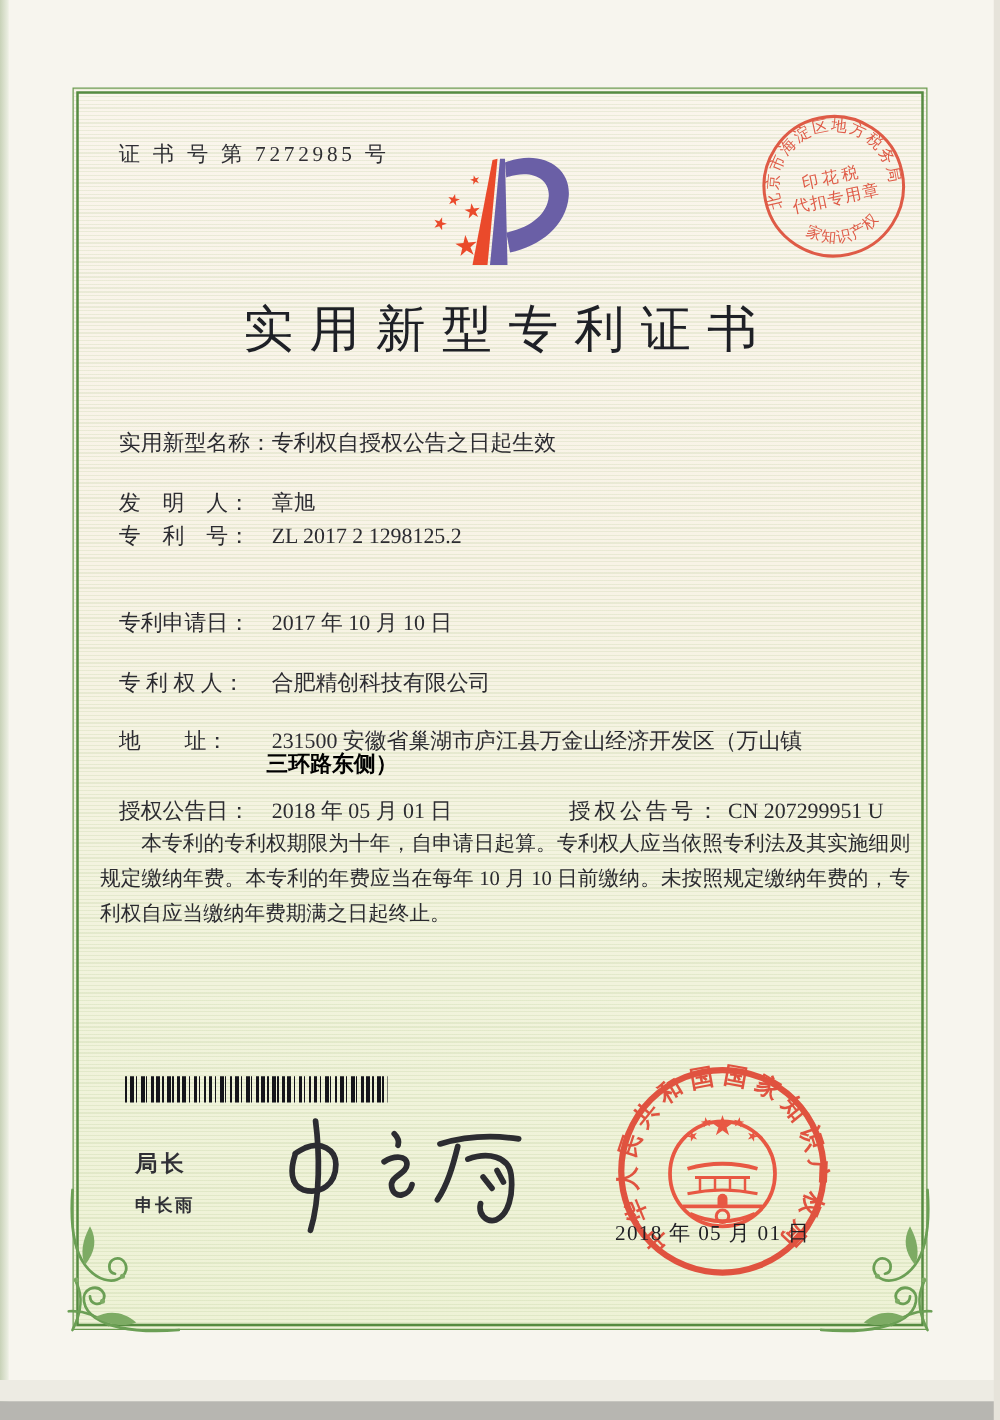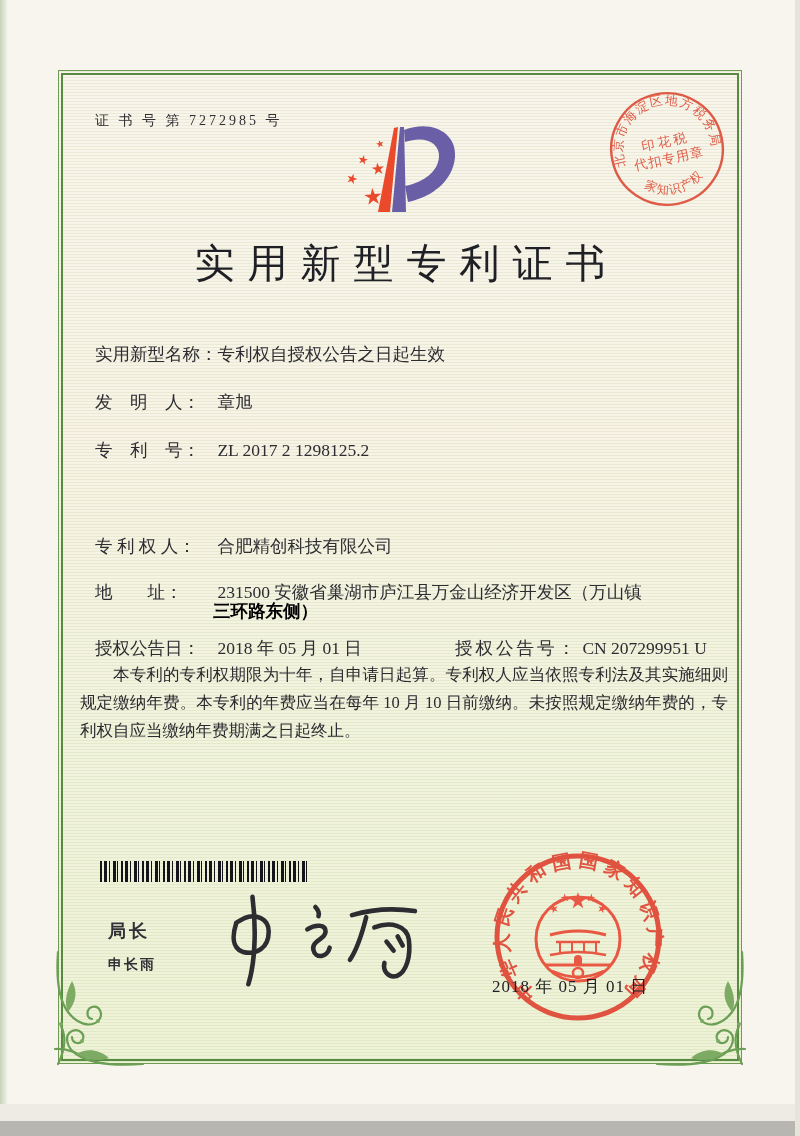--- a/index.html
+++ b/index.html
@@ -19,32 +19,32 @@
     background:
       repeating-linear-gradient(180deg, rgba(152,182,112,0.16) 0 1px, rgba(0,0,0,0) 1px 3px),
       linear-gradient(180deg,#faf5ec 0%,#f8f3e6 38%,#f1f3dc 72%,#eef2d6 100%);}
   .frame::before{content:"";position:absolute;left:2px;top:2px;right:2px;bottom:2px;
     border:2px solid #568b41;}
 
   .flourish{position:absolute;width:100px;height:128px;}
   .fl-br{left:653px;top:948px;}
   .fl-bl{left:47px;top:948px;transform:scaleX(-1);}
 
-  .certno{position:absolute;left:95px;top:112px;font-size:14px;letter-spacing:3px;color:#2e2e33;}
+  .certno{position:absolute;left:95px;top:112px;font-size:17px;letter-spacing:3px;color:#2e2e33;}
 
   .logo{position:absolute;left:332px;top:116px;width:140px;height:102px;}
 
   .tax-stamp{position:absolute;left:596px;top:78px;width:142px;height:142px;transform:rotate(-12deg);opacity:.92;}
 
   .title{position:absolute;left:0;top:236px;width:100%;text-align:center;
     font-size:40px;font-weight:400;letter-spacing:13px;text-indent:13px;color:#1e2026;}
 
   .field{position:absolute;left:95px;font-size:17.5px;color:#2c2c31;white-space:nowrap;}
   .field .lbl{display:inline-block;width:118px;}
-  .f1{top:342px}.f2{top:390px}.f3{top:438px}.f4{top:486px}.f5{top:534px}.f6{top:580px}
+  .f1{top:342px}.f2{top:390px}.f3{top:416px}.f4{top:486px}.f5{top:534px}.f6{top:580px}
   .addr2{position:absolute;left:213px;top:599px;font-size:17.5px;color:#000000;font-weight:bold;}
   .f7{top:636px}
   .grant-no{position:absolute;left:360px;top:0;}
   .grant-no .lbl2{letter-spacing:3px;}
 
   .paras{position:absolute;left:80px;top:661px;width:648px;font-size:16.5px;line-height:28px;
     color:#2a2a2f;text-align:justify;}
   .paras p{margin:0;text-indent:2em;}
 
   .barcode{position:absolute;left:100px;top:861px;width:210px;height:21px;
@@ -144,20 +144,24 @@
     <span class="lbl">实用新型名称：</span>
     <span class="val">专利权自授权公告之日起生效</span>
   </div>
   <div class="field f2">
     <span class="lbl">发　明　人：</span>
     <span class="val">章旭</span>
   </div>
   <div class="field f3">
     <span class="lbl">专　利　号：</span>
     <span class="val">ZL 2017 2 1298125.2</span>
+  </div>
+  <div class="field f4">
+    <span class="lbl">专利申请日：</span>
+    <span class="val">2017 年 10 月 10 日</span>
   </div>
   <div class="field f5">
     <span class="lbl">专 利 权 人：</span>
     <span class="val">合肥精创科技有限公司</span>
   </div>
   <div class="field f6">
     <span class="lbl">地　　址：</span>
     <span class="val">231500 安徽省巢湖市庐江县万金山经济开发区（万山镇</span>
   </div>
   <div class="addr2">三环路东侧）</div>

